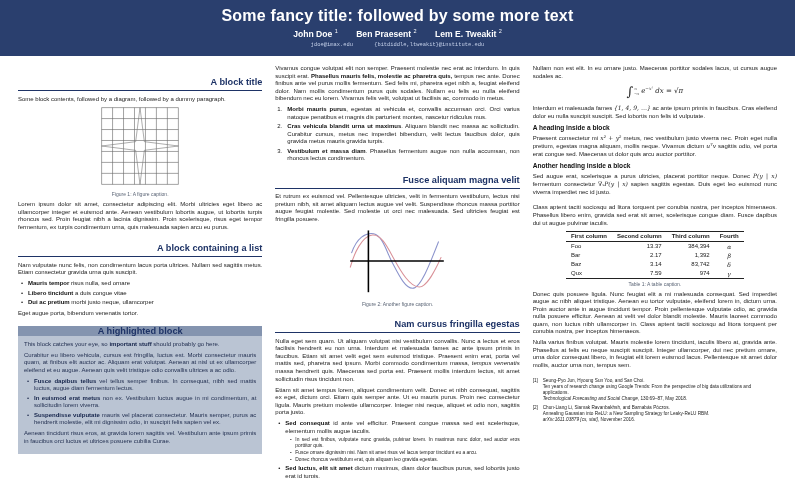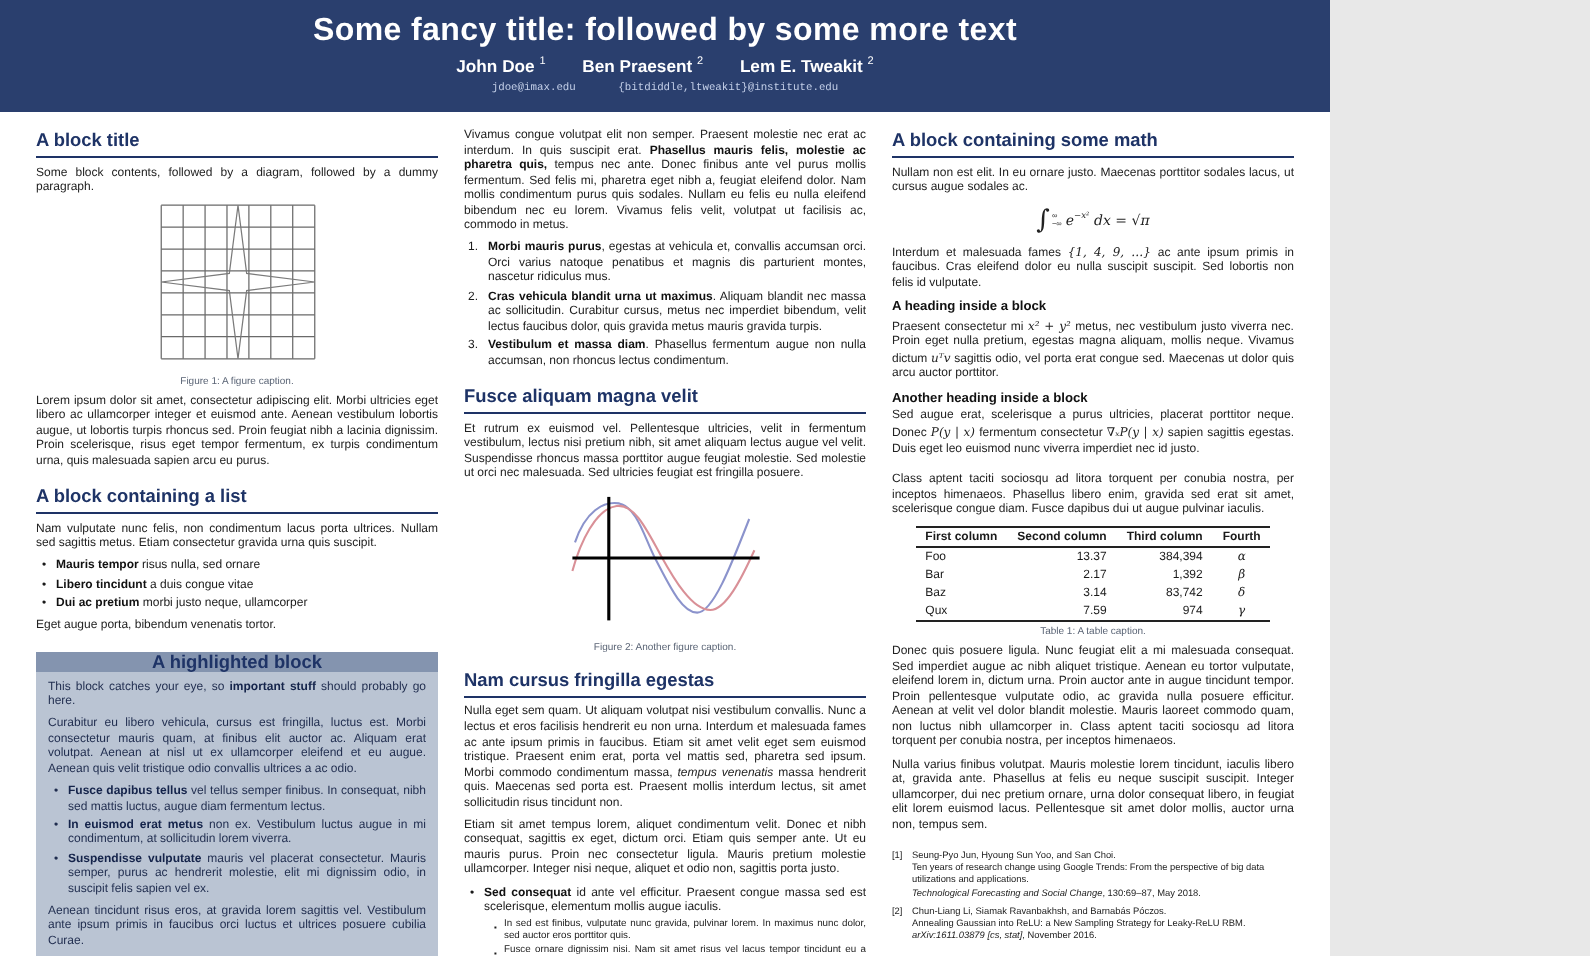--- a/index.html
+++ b/index.html
@@ -1,38 +1,38 @@
 <!DOCTYPE html>
 <html><head>
 <meta charset="utf-8">
 <style>
   * { margin:0; padding:0; box-sizing:border-box; }
   html,body { background:#e8e8e8; }
   .poster {
-    width:665px; height:478px; background:#ffffff; overflow:hidden;
+    width:795px; height:478px; background:#ffffff; overflow:hidden;
     font-family:"Liberation Sans", sans-serif; color:#1a1a1a; position:relative;
   }
   
   .header {
     background:#2a3f6e; color:#fff; text-align:center;
     height:56px; padding-top:7px;
   }
   .header h1 { font-size:16px; font-weight:bold; letter-spacing:.2px; }
   .authors { margin-top:3px; font-size:8.6px; font-weight:bold; }
   .authors .author { margin:0 8px; }
   .authors sup { font-size:5.5px; font-weight:normal; }
   .emails { margin-top:3px; font-family:"Liberation Mono", monospace; font-size:5.4px; color:#c3cfe8; }
   .emails span { margin:0 9px; }
   
   .columns { display:flex; gap:13px; padding:9px 18px 0 18px; }
   .col { flex:1; min-width:0; }
   .block { margin-bottom:8px; }
   .block-title {
-    color:#1e3366; font-size:9.2px; font-weight:bold; text-align:left;
-    padding-bottom:3px; border-bottom:1.6px solid #1e3366; margin-bottom:4.5px;
+    color:#1e3366; font-size:9.2px; font-weight:bold; text-align:right;
+    padding-bottom:3px; border-bottom:1.6px solid #1e3366; margin-bottom:4.5px;margin-top:12px;
   }
   .para { font-size:6px; line-height:1.26; text-align:justify; margin-bottom:3.5px; color:#222; }
   .para b, li b { color:#111; }
   h3.subheading { font-size:6.6px; font-weight:bold; margin:4px 0 2.5px 0; color:#111; }
   
   ul.blist, ol.elist { margin:2px 0 3.5px 2px; }
   ul.blist li, ol.elist li {
     font-size:6px; line-height:1.26; text-align:justify;
     position:relative; padding-left:8px; margin-bottom:1.8px; list-style:none;
   }
@@ -181,21 +181,20 @@
           </li>
           <li><b>Sed luctus, elit sit amet</b><span> dictum maximus, diam dolor faucibus purus, sed lobortis justo erat id turpis.</span></li>
 
         </ul>
       </div>
     </section>
 
     <section class="col">
 
       <div class="block">
-        <h2 class="block-title">A block containing some math</h2>
         <p class="para">Nullam non est elit. In eu ornare justo. Maecenas porttitor sodales lacus, ut cursus augue sodales ac.</p>
         <div class="formula">
           <span class="int">∫</span><span class="lims">
               <span>∞</span>
               <span>−∞</span>
             </span><span class="mathtok">e</span><sup class="exp mathtok">−x²</sup><span class="mathtok"> dx = </span><span class="mathtok">√π</span>
         </div>
         <p class="para"><span>Interdum et malesuada fames </span><span class="mathtok">{1, 4, 9, …}</span><span> ac ante ipsum primis in faucibus. Cras eleifend dolor eu nulla suscipit suscipit. Sed lobortis non felis id vulputate.</span></p>
         <h3 class="subheading">A heading inside a block</h3>
         <p class="para"><span>Praesent consectetur mi </span><span class="mathtok">x² + y²</span><span> metus, nec vestibulum justo viverra nec. Proin eget nulla pretium, egestas magna aliquam, mollis neque. Vivamus dictum </span><span class="mathtok">uᵀv</span><span> sagittis odio, vel porta erat congue sed. Maecenas ut dolor quis arcu auctor porttitor.</span></p>

